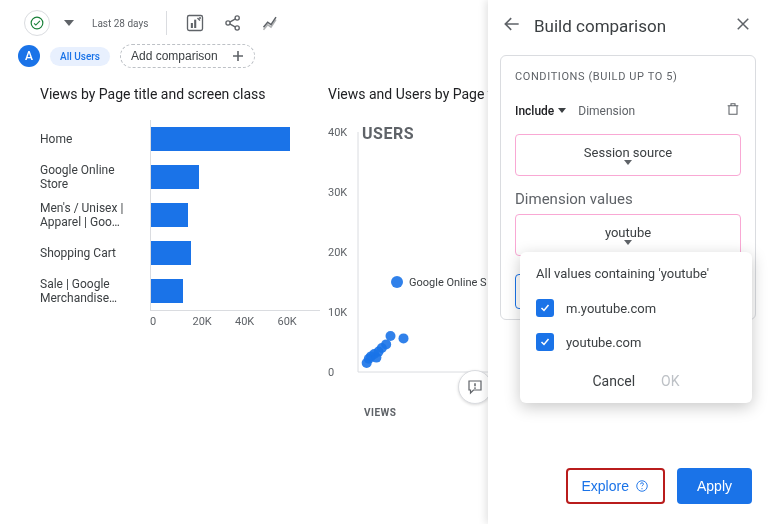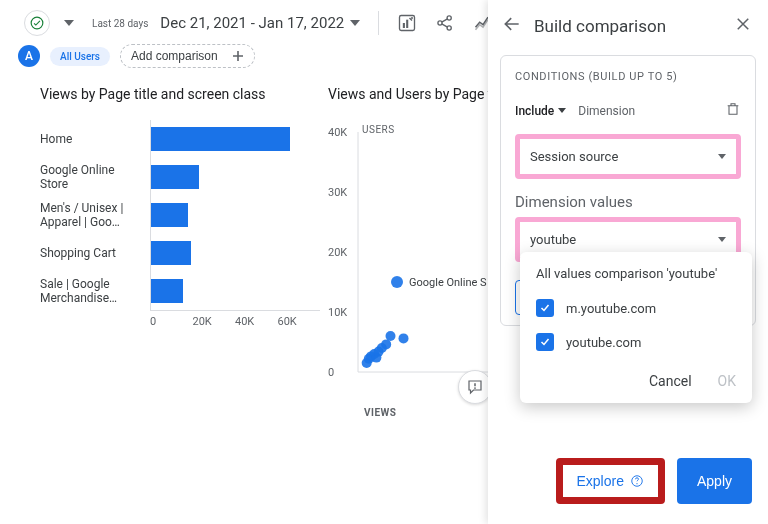--- a/index.html
+++ b/index.html
@@ -32,80 +32,74 @@
   .hbar-track { flex: 1; position: relative; border-left: 1px solid #dadce0; }
   .hbar { position: absolute; top: 7px; height: 24px; background: #1a73e8; }
   .x-axis { display: flex; margin-left: 110px; font-size: 11px; color: #5f6368; border-top: 1px solid #dadce0; }
   .x-axis span { flex: 1; text-align: left; padding-top: 4px; }
 
   .right-card { width: 160px; position: relative; }
   .scatter-area { position: relative; width: 160px; height: 270px; }
   .scatter-svg { position: absolute; left:0; top:0; }
   .y-ticks { position: absolute; left: 0; top: 0; font-size: 11px; color: #5f6368; }
   .y-tick { position: absolute; left: 0; transform: translateY(-50%); }
-  .users-label { position: absolute; top: 4px; left: 34px; font-size: 10px; font-weight: 400; letter-spacing: .5px; color: #5f6368; }
+  .users-label { position: absolute; top: 4px; left: 34px; font-size: 16px; font-weight: 700; letter-spacing: .5px; color: #5f6368; }
   .views-label { position: absolute; bottom: -28px; left: 36px; font-size: 10px; font-weight: 700; letter-spacing: .5px; color: #5f6368; }
   .point-label { position: absolute; font-size: 11px; color: #3c4043; }
   .feedback-btn { position: absolute; right: -4px; bottom: -14px; width: 34px; height: 34px; border-radius: 50%; border: 1px solid #dadce0; background: #fff; display: flex; align-items: center; justify-content: center; box-shadow: 0 1px 3px rgba(0,0,0,.15); }
 
   
   .panel { position: absolute; top: 0; right: 0; width: 280px; height: 524px; background: #fff; box-shadow: -2px 0 8px rgba(0,0,0,.12); display: flex; flex-direction: column; }
   .panel-header { display: flex; align-items: center; padding: 14px 16px 10px 14px; gap: 12px; }
   .panel-title { font-size: 17px; color: #3c4043; flex: 1; }
   .panel-header svg { color: #5f6368; }
 
   .conditions-card { margin: 8px 12px 0 12px; border: 1px solid #dadce0; border-radius: 6px; padding: 14px 14px 10px 14px; position: relative; }
   .conditions-title { font-size: 11px; letter-spacing: .6px; color: #5f6368; margin-bottom: 18px; }
   .cond-row1 { display: flex; align-items: center; gap: 8px; margin-bottom: 14px; }
   .include-sel { font-size: 12px; font-weight: 500; display: inline-flex; align-items: center; gap: 4px; color: #202124; }
   .dim-label { font-size: 12px; color: #5f6368; margin-left: 4px; flex: 1; }
   .delete-icon { color: #5f6368; }
-  .field-select { border: 5px solid #f9a8d4; border-radius: 4px; padding: 10px 10px; font-size: 13px; color: #3c4043; display: flex; justify-content: space-between; align-items: center; margin-bottom: 14px; cursor: pointer; }
+  .field-select { border: 1px solid #f9a8d4; border-radius: 4px; padding: 10px 10px; font-size: 13px; color: #3c4043; display: flex; justify-content: space-between; align-items: center; margin-bottom: 14px; cursor: pointer; flex-direction: column; }
   .field-label { font-size: 15px; color: #5f6368; margin-bottom: 6px; }
   .summary-bar { border: 1px solid #1a73e8; border-radius: 4px; color: #1a73e8; padding: 10px; margin-top: 18px; font-size: 11px; letter-spacing: .6px; }
 
   
   .popover { position: absolute; top: 252px; right: 16px; width: 232px; background: #fff; border-radius: 6px; box-shadow: 0 4px 16px rgba(0,0,0,.22); padding: 12px 0 6px 0; z-index: 20; }
   .popover-title { font-size: 13px; color: #3c4043; padding: 2px 16px 10px 16px; }
   .popover-item { display: flex; align-items: center; gap: 12px; padding: 8px 16px; font-size: 13px; color: #3c4043; }
   .checkbox { width: 18px; height: 18px; border-radius: 3px; background: #1a73e8; display: flex; align-items: center; justify-content: center; color: #fff; }
-  .popover-actions { display: flex; justify-content: flex-end; gap: 26px; padding: 14px 16px 8px 16px; }
+  .popover-actions { display: flex; justify-content: center; gap: 26px; padding: 14px 16px 8px 16px; }
   .txtbtn { font-size: 14px; cursor: pointer; }
   .txtbtn.cancel { color: #3c4043; }
   .txtbtn.ok { color: #bdc1c6; }
 
   
   .panel-footer { margin-top: auto; display: flex; justify-content: flex-end; gap: 12px; padding: 14px 16px 20px 16px; }
-  .btn-outline { border: 7px solid #b91c1c; background: #fff; color: #1a73e8; font-size: 14px; padding: 8px 14px; border-radius: 4px; display: inline-flex; align-items: center; gap: 6px; cursor: pointer; }
+  .btn-outline { border: 2px solid #b91c1c; background: #fff; color: #1a73e8; font-size: 14px; padding: 8px 14px; border-radius: 4px; display: inline-flex; align-items: center; gap: 6px; cursor: pointer; }
   .btn-fill { background: #1a73e8; color: #fff; font-size: 14px; padding: 8px 20px; border-radius: 4px; border: 0; cursor: pointer; }
 
   .caret-down { display: inline-block; }
 </style>
 </head>
 <body>
 
 <div class="topbar">
   <div class="status-pill">
     <svg width="14" height="14" viewBox="0 0 24 24">
         <circle cx="12" cy="12" r="10" fill="none" stroke="#188038" stroke-width="2"></circle>
         <path d="M7 12.5l3 3 7-7" fill="none" stroke="#188038" stroke-width="2"></path>
       </svg>
   </div>
   <div class="dropdown-caret">
     <svg width="10" height="6" viewBox="0 0 10 6">
         <path d="M0 0l5 6 5-6z" fill="#5f6368"></path>
       </svg>
   </div>
   <span class="last-period">Last 28 days</span>
-  <div class="date-range">
-    <span>Dec 21, 2021 - Jan 17, 2022</span>
-    <svg class="caret-down" width="10" height="6" viewBox="0 0 10 6" style="margin-left:6px">
-        <path d="M0 0l5 6 5-6z" fill="#5f6368"></path>
-      </svg>
-  </div>
   <div class="topbar-divider"></div>
   <div class="top-icons">
     <span>
         <svg width="20" height="20" viewBox="0 0 24 24">
           <rect x="3" y="3" width="18" height="18" rx="2" fill="none" stroke="#5f6368" stroke-width="1.6"></rect>
           <rect x="7" y="12" width="2.5" height="6" fill="#5f6368"></rect>
           <rect x="11" y="8" width="2.5" height="10" fill="#5f6368"></rect>
           <path d="M15 6l3 3" stroke="#5f6368" stroke-width="1.6"></path>
           <circle cx="18" cy="6" r="1.2" fill="#5f6368"></circle>
         </svg>
@@ -272,21 +266,21 @@
           <circle cx="12" cy="16.5" r="1" fill="#1a73e8"></circle>
         </svg>
     </button>
     <button class="btn-fill">
       <span>Apply</span>
     </button>
   </div>
 </div>
 
 <div class="popover">
-  <div class="popover-title">All values comparison 'youtube'</div>
+  <div class="popover-title">All values containing 'youtube'</div>
   <div class="popover-item">
     <div class="checkbox">
         <svg width="12" height="12" viewBox="0 0 24 24">
           <path d="M5 12l5 5 9-11" fill="none" stroke="#fff" stroke-width="3"></path>
         </svg>
       </div>
     <span>m.youtube.com</span>
   </div>
   <div class="popover-item">
     <div class="checkbox">

